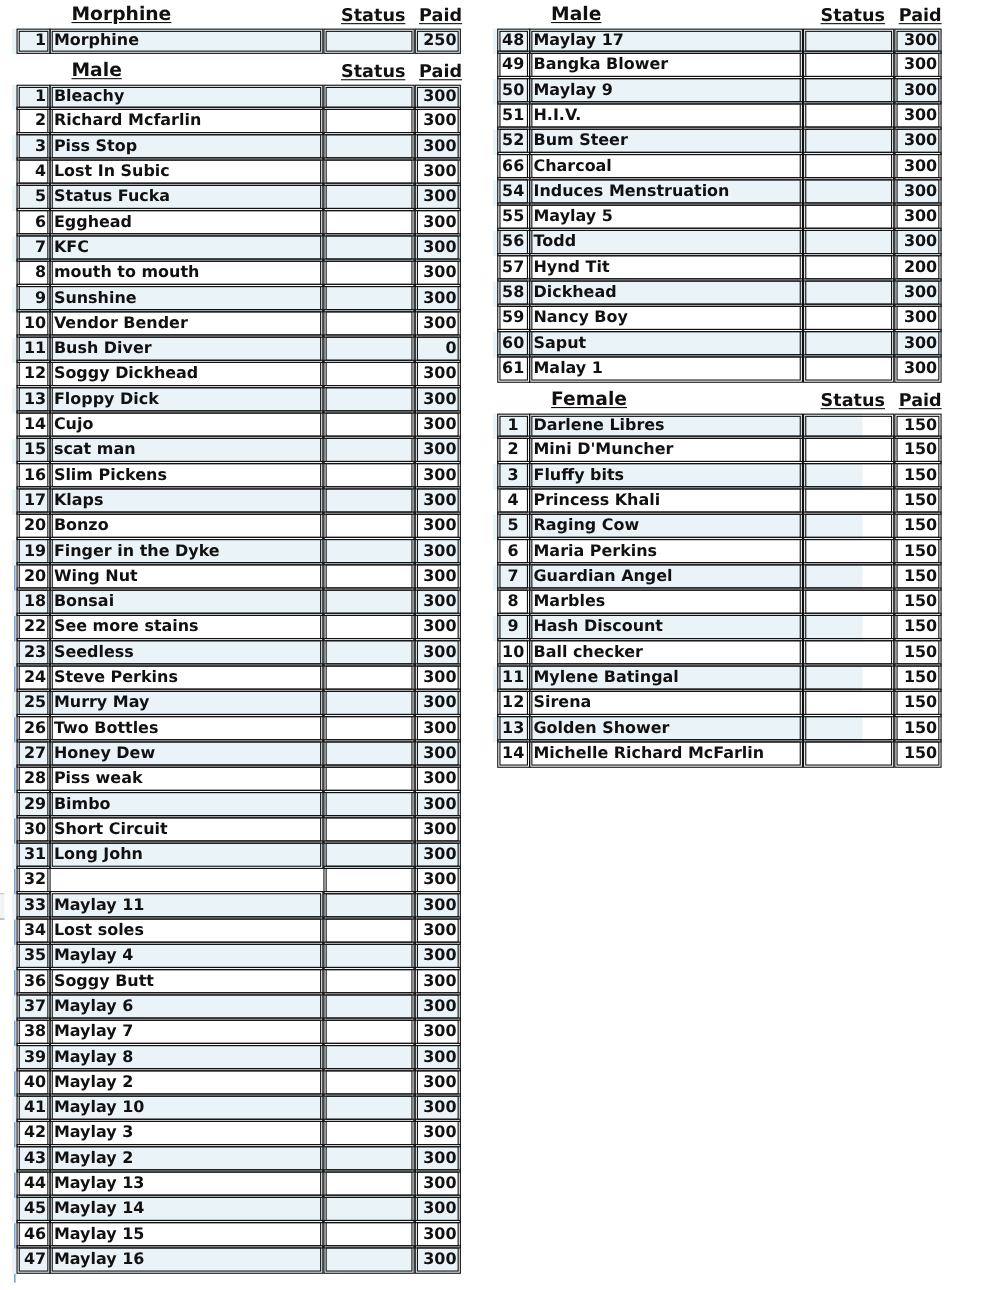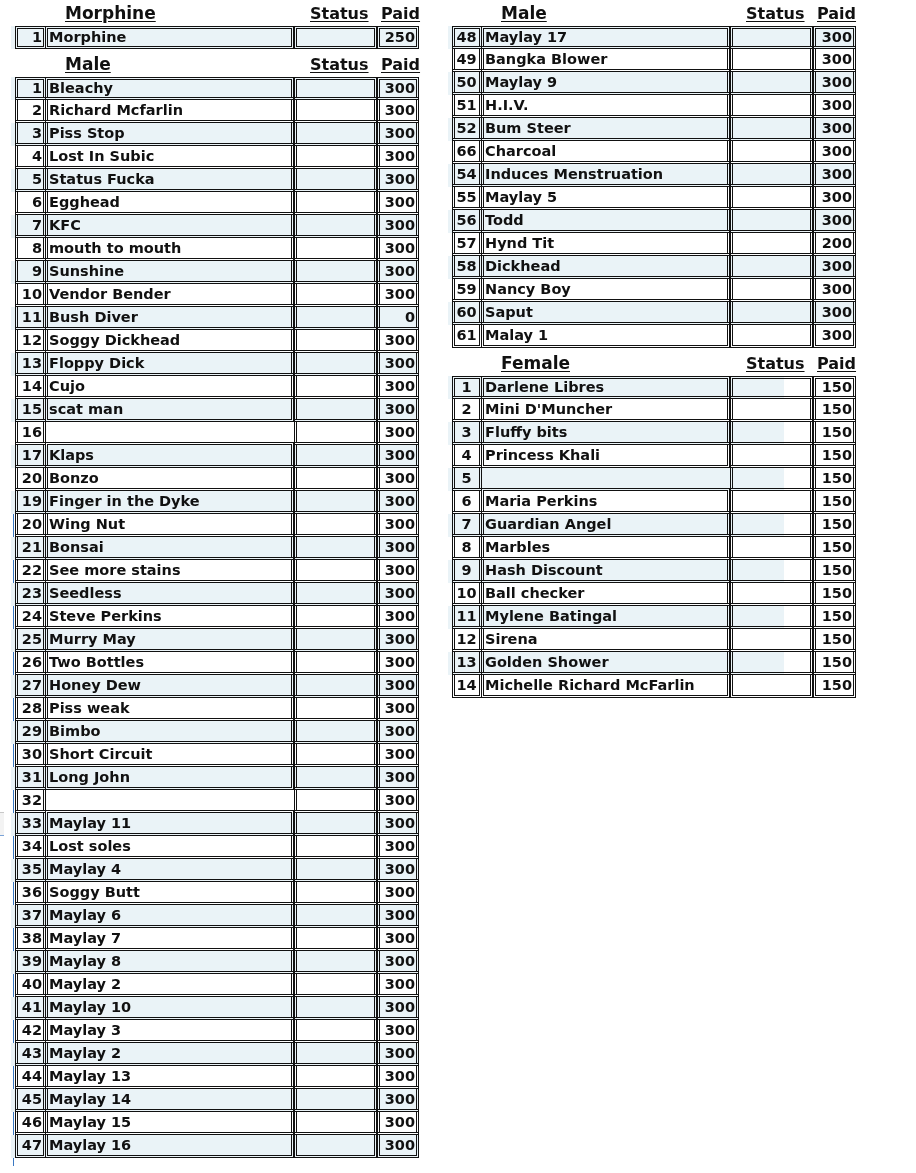--- a/index.html
+++ b/index.html
@@ -146,20 +146,21 @@
         <div class="cell paid">300</div>
       </div>
       <div class="row band">
         <div class="cell num">15</div>
         <div class="cell name">scat man</div>
         <div class="cell status"></div>
         <div class="cell paid">300</div>
       </div>
       <div class="row">
         <div class="cell num">16</div>
+        <div class="cell name">Slim Pickens</div>
         <div class="cell status"></div>
         <div class="cell paid">300</div>
       </div>
       <div class="row band">
         <div class="cell num">17</div>
         <div class="cell name">Klaps</div>
         <div class="cell status"></div>
         <div class="cell paid">300</div>
       </div>
       <div class="row">
@@ -174,21 +175,21 @@
         <div class="cell status"></div>
         <div class="cell paid">300</div>
       </div>
       <div class="row">
         <div class="cell num">20</div>
         <div class="cell name">Wing Nut</div>
         <div class="cell status"></div>
         <div class="cell paid">300</div>
       </div>
       <div class="row band">
-        <div class="cell num">21</div>
+        <div class="cell num">18</div>
         <div class="cell name">Bonsai</div>
         <div class="cell status"></div>
         <div class="cell paid">300</div>
       </div>
       <div class="row">
         <div class="cell num">22</div>
         <div class="cell name">See more stains</div>
         <div class="cell status"></div>
         <div class="cell paid">300</div>
       </div>
@@ -464,20 +465,21 @@
         <div class="cell paid">150</div>
       </div>
       <div class="row">
         <div class="cell num">4</div>
         <div class="cell name">Princess Khali</div>
         <div class="cell status"></div>
         <div class="cell paid">150</div>
       </div>
       <div class="row band">
         <div class="cell num">5</div>
+        <div class="cell name">Raging Cow</div>
         <div class="cell status"></div>
         <div class="cell paid">150</div>
       </div>
       <div class="row">
         <div class="cell num">6</div>
         <div class="cell name">Maria Perkins</div>
         <div class="cell status"></div>
         <div class="cell paid">150</div>
       </div>
       <div class="row band">

